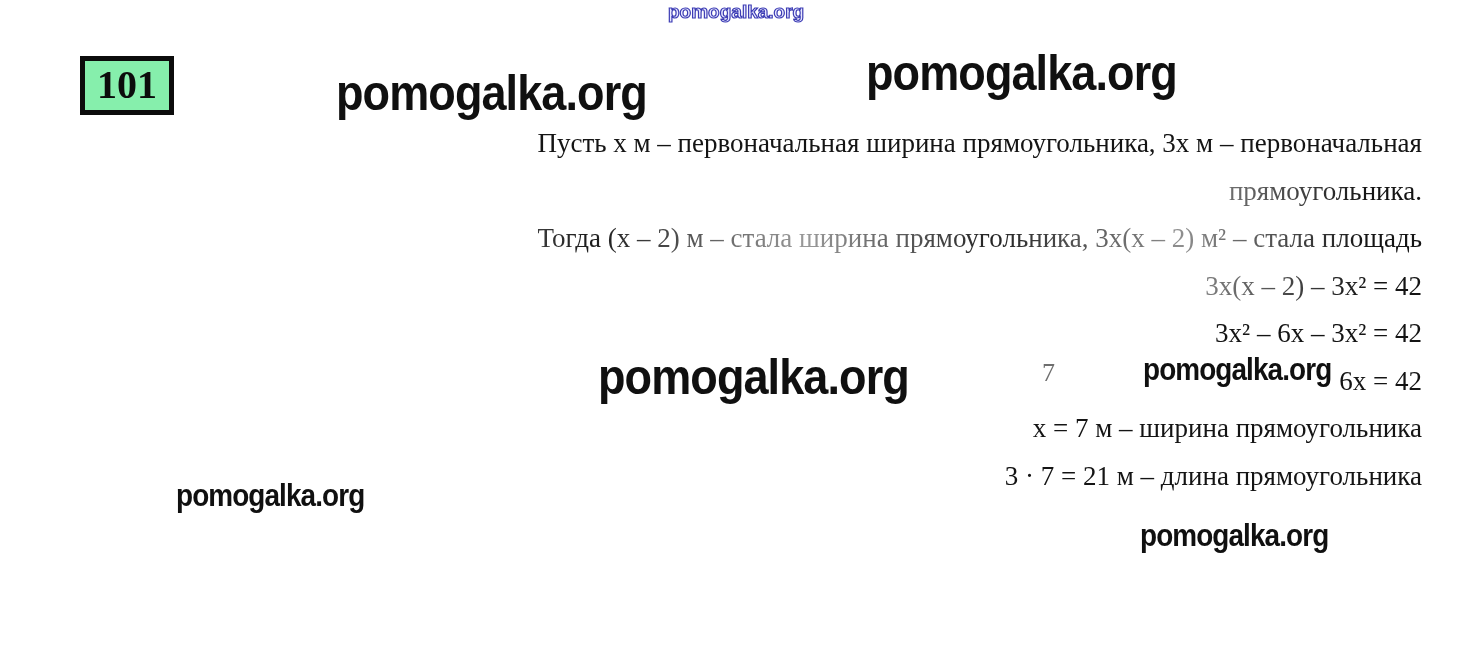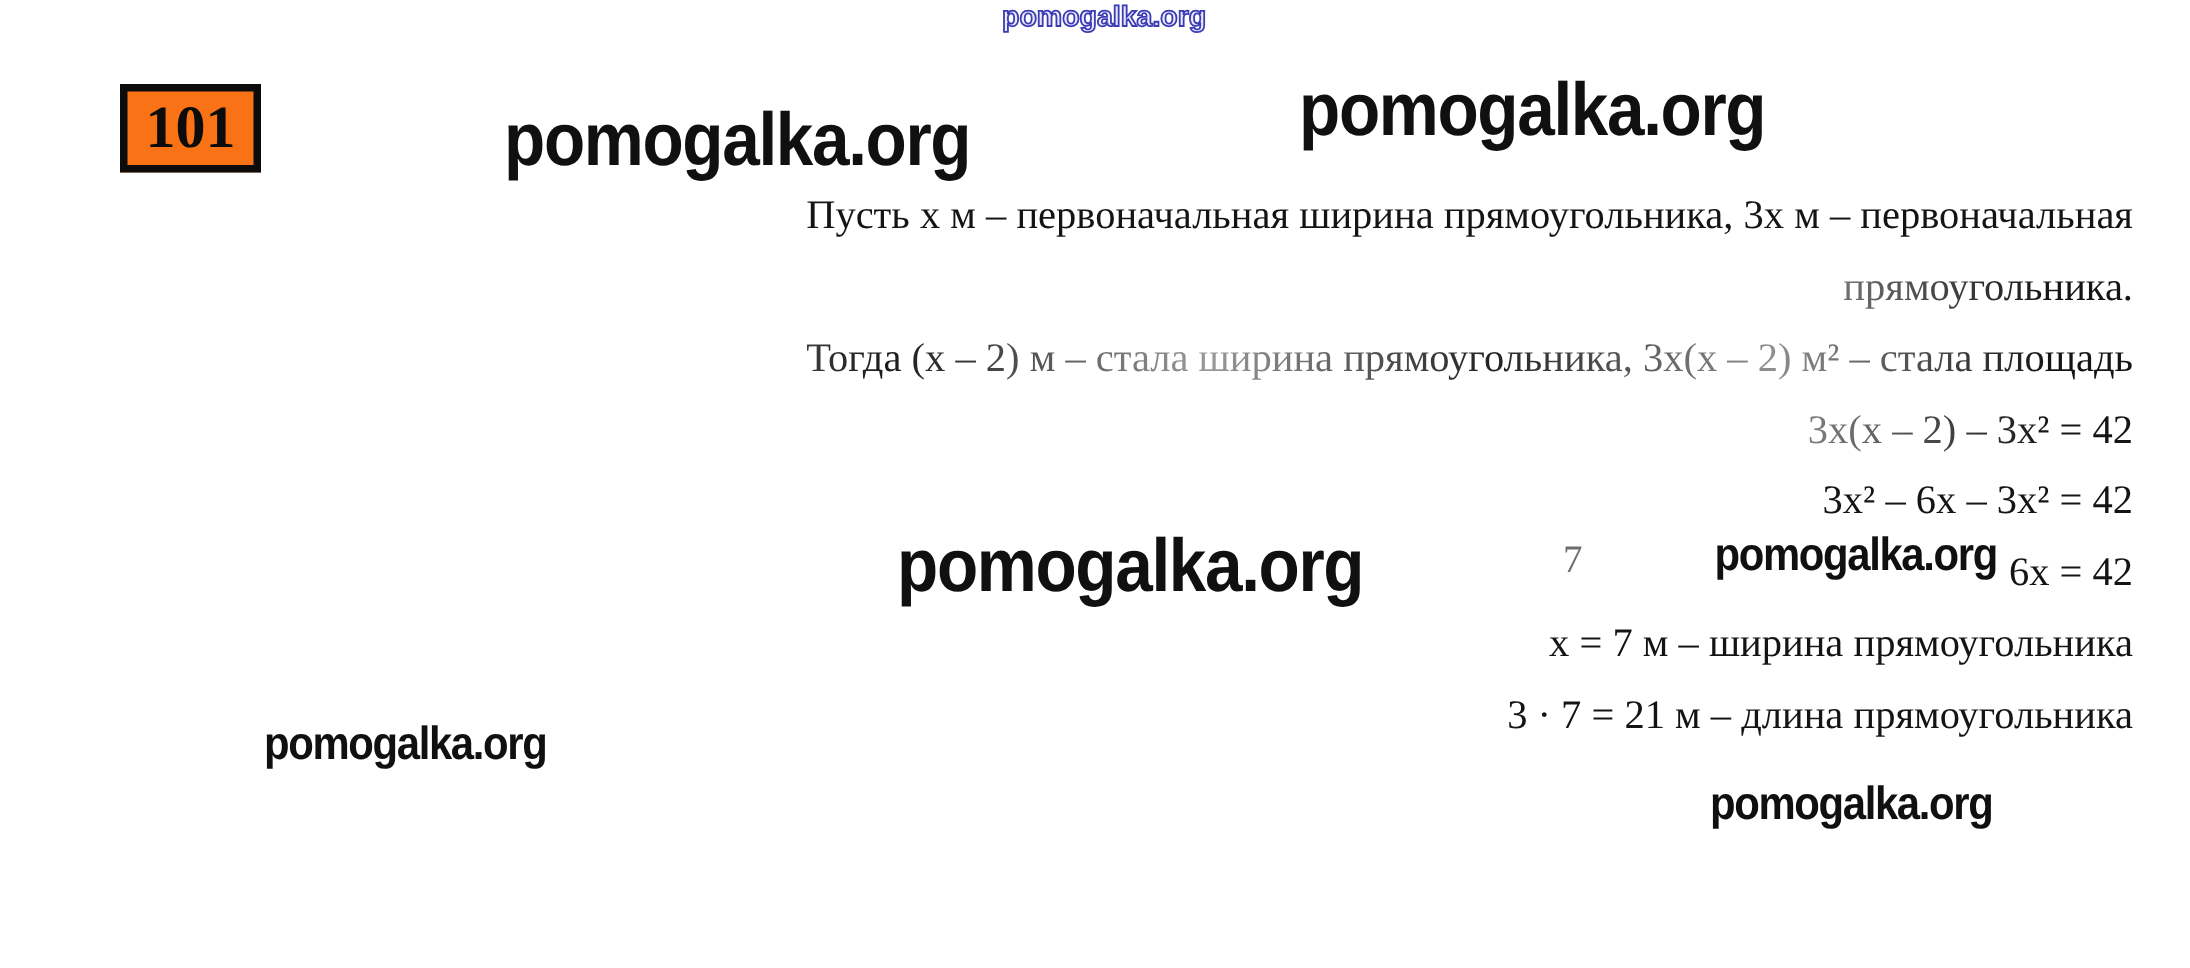--- a/index.html
+++ b/index.html
@@ -14,21 +14,21 @@
 
   
   .problem-box {
     left: 80px; top: 56px;
     border: 5px solid #0c0c0c;
     padding: 0 12px 2px 12px;
     font-family: "Liberation Serif", serif;
     font-weight: bold;
     font-size: 40px;
     color: #0c0c0c;
-    background: #f97316;
+    background: #86efac;
   }
 
   
   .wm {
     font-family: "Liberation Sans", sans-serif;
     font-weight: bold;
     color: #101010;
     letter-spacing: -1px;
     transform: scaleX(0.9);
     transform-origin: left top;

